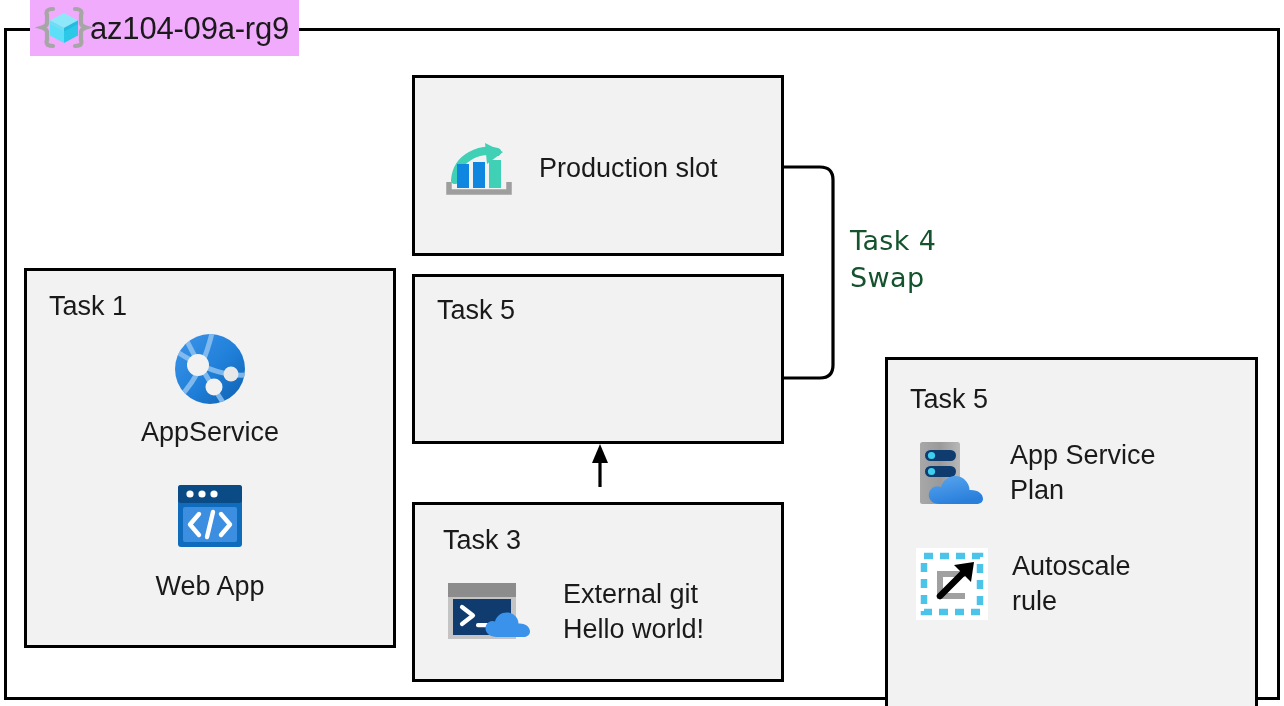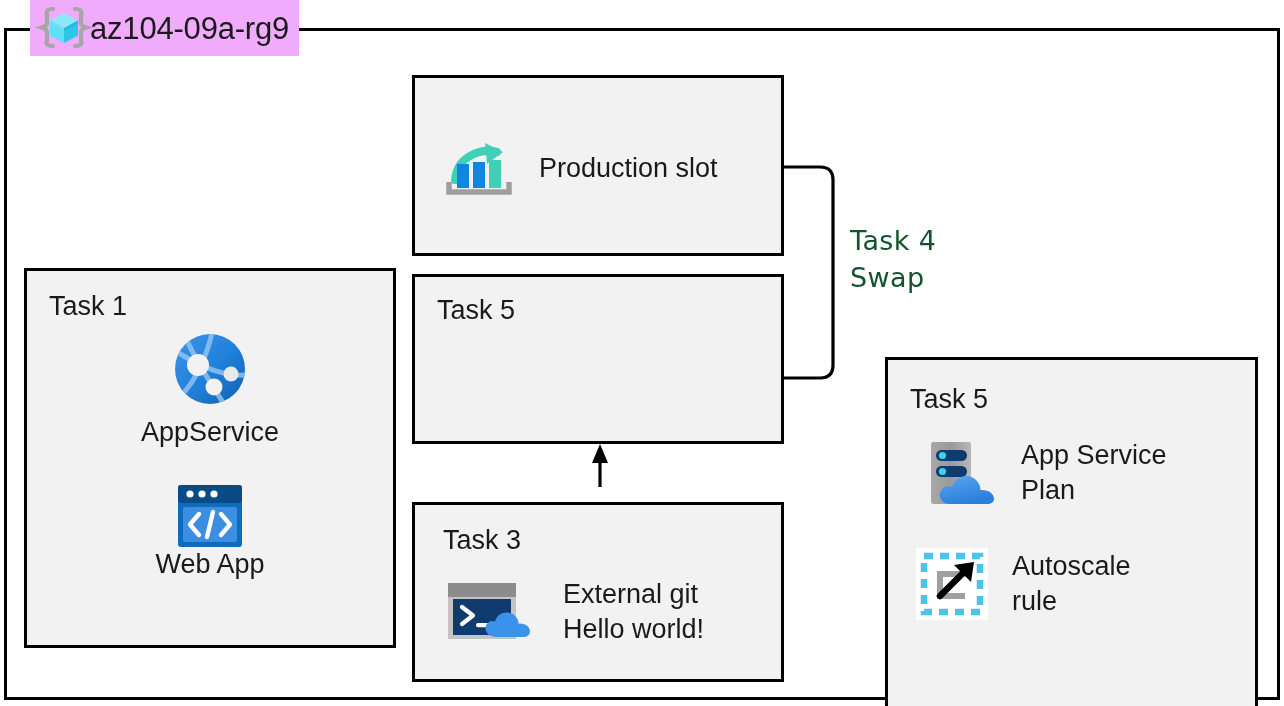--- a/index.html
+++ b/index.html
@@ -186,21 +186,21 @@
           <rect x="6" y="2" width="64" height="18" rx="3" fill="#0a4a85"></rect>
           <circle cx="18" cy="11" r="3.6" fill="#ffffff"></circle>
           <circle cx="30" cy="11" r="3.6" fill="#ffffff"></circle>
           <circle cx="42" cy="11" r="3.6" fill="#ffffff"></circle>
           <rect x="11" y="24" width="54" height="35" rx="2" fill="#3b8ee0"></rect>
           <path d="M27 31 L18 41.5 L27 52" fill="none" stroke="#ffffff" stroke-width="4.4" stroke-linecap="round" stroke-linejoin="round"></path>
           <path d="M49 31 L58 41.5 L49 52" fill="none" stroke="#ffffff" stroke-width="4.4" stroke-linecap="round" stroke-linejoin="round"></path>
           <path d="M41 29 L35 54" fill="none" stroke="#ffffff" stroke-width="4.4" stroke-linecap="round"></path>
         </svg>
       </span>
-      <span class="item-label centered" style="margin-top:0;">Web App</span>
+      <span class="item-label centered" style="margin-top:22px;">Web App</span>
     </div>
   </div>
 
   <div class="box" style="left:412px; top:274px; width:372px; height:170px;">
     <div class="box-title" style="left:22px; top:20px;">Task 5</div>
   </div>
 
   <div class="box" style="left:412px; top:486px; width:372px; height:180px;margin-top:16px;">
     <div class="box-title" style="left:28px; top:22px;">Task 3</div>
     <div class="row" style="left:30px; top:72px;">
@@ -217,21 +217,21 @@
         </svg>
       </span>
       <span class="item-label" style="line-height:1.3;">External git
 Hello world!</span>
     </div>
   </div>
 
   <div class="box" style="left:885px; top:357px; width:373px; height:393px;">
     <div class="box-title" style="left:22px; top:26px;">Task 5</div>
 
-    <div class="row" style="left:35px; top:78px;">
+    <div class="row" style="left:24px; top:78px;">
       <span style="display:block;width:80px;height:70px;margin-right:18px;">
         <svg width="80" height="70" viewBox="0 0 80 70">
           <defs>
             <linearGradient id="srvGrad" x1="0" y1="0" x2="1" y2="0">
               <stop offset="0%" stop-color="#a8a8a8"></stop>
               <stop offset="50%" stop-color="#9a9a9a"></stop>
               <stop offset="100%" stop-color="#b8b8b8"></stop>
             </linearGradient>
             <linearGradient id="cldGrad" x1="0" y1="0" x2="0.4" y2="1">
               <stop offset="0%" stop-color="#5aa7f0"></stop>

